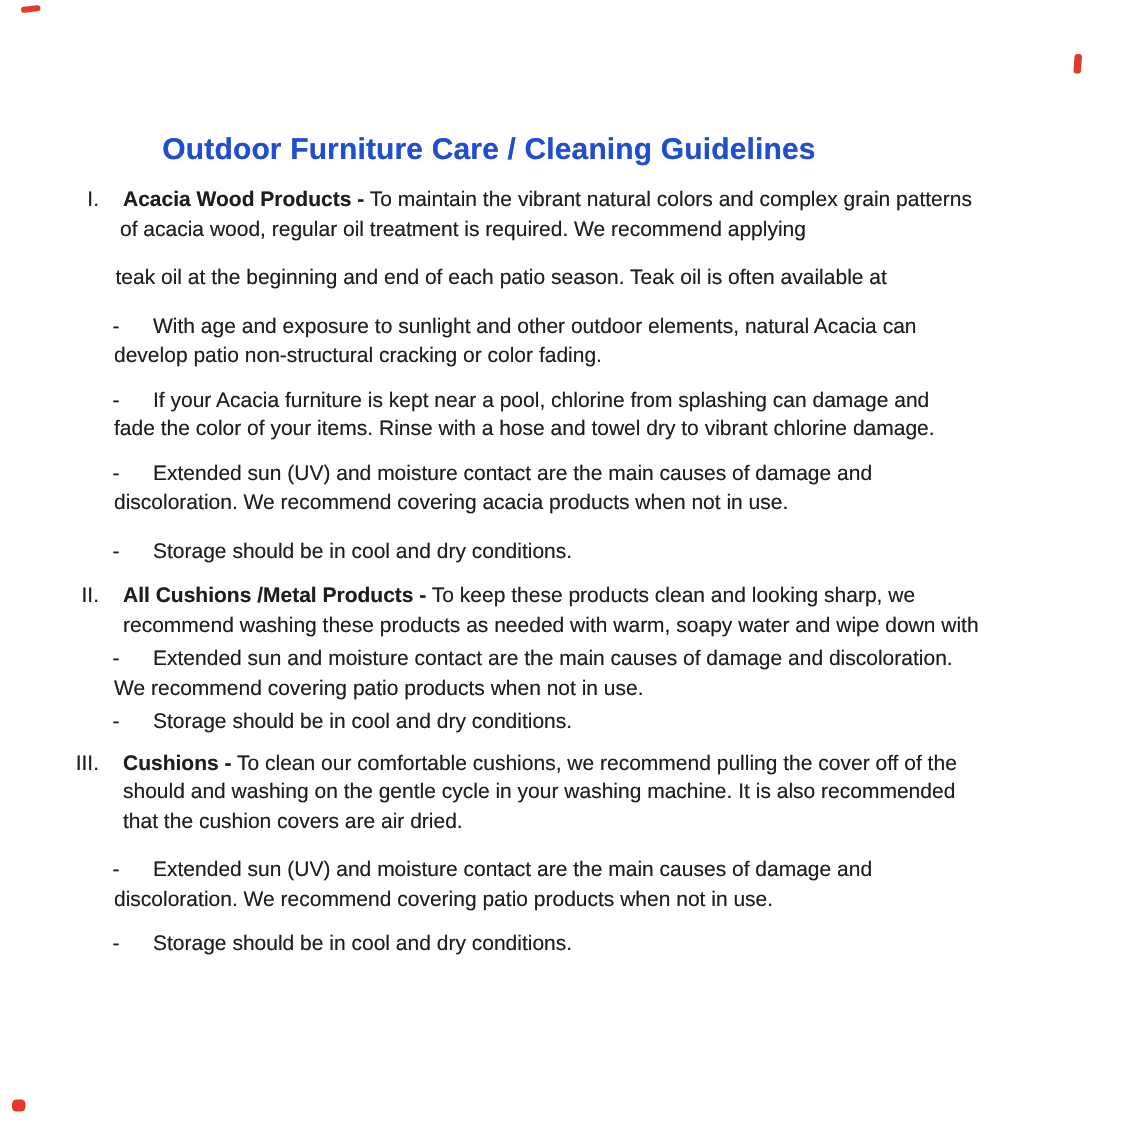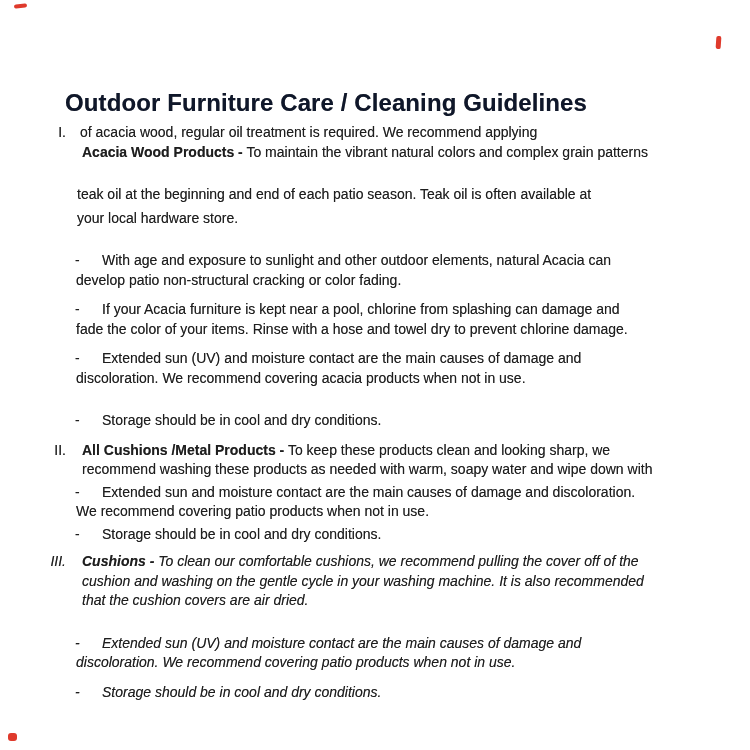--- a/index.html
+++ b/index.html
@@ -16,24 +16,24 @@
     font-family: "Liberation Sans", sans-serif;
     color: #1e1e1e;
     text-shadow: 0 0 0.4px rgba(30,30,30,0.55);
   }
   .title {
     position: absolute;
     top: 89px;
     left: 0;
     width: 652px;
     text-align: center;
-    font-size: 24px;
+    font-size: 20px;
     font-weight: bold;
     letter-spacing: 0.1px;
-    color: #0f172a;
+    color: #1d4ed8;
   }
   .content {
     position: absolute;
     top: 123px;
     left: 82px;
     width: 630px;
     font-size: 14px;
     line-height: 19.5px;
   }
   .section { position: relative; }
@@ -52,22 +52,22 @@
   .bullet { position: relative; margin-left: -6px; }
   .bullet .dash {
     position: absolute;
     left: -1px;
     top: 0;
   }
   .bullet .bl1 { padding-left: 26px; white-space: nowrap; }
   .bullet .bl2 { white-space: nowrap; }
   .mt3 { margin-top: 3px; }
   .mt4 { margin-top: 4px; }
-  .mt5 { margin-top: 23px; }
-  .mt8 { margin-top: 8px; font-style: italic; }
+  .mt5 { margin-top: 13px; }
+  .mt8 { margin-top: 8px; }
   .mt10 { margin-top: 10px; }
   .red-mark {
     position: absolute;
     background: #df3a2c;
     border-radius: 2px;
   }
   .mark-tl { left: 14px; top: 4px; width: 13px; height: 4px; transform: rotate(-6deg); }
   .mark-r  { left: 716px; top: 36px; width: 5px; height: 13px; transform: rotate(4deg); }
   .mark-bl { left: 8px; top: 733px; width: 9px; height: 8px; border-radius: 3px; }
 </style>
@@ -79,35 +79,34 @@
   <div class="red-mark mark-tl"></div>
   <div class="red-mark mark-r"></div>
   <div class="red-mark mark-bl"></div>
 
   <div class="title">Outdoor Furniture Care / Cleaning Guidelines</div>
 
   <div class="content">
 
     <div class="section">
       <span class="numeral">I.</span>
+      <div class="line"><span class="bold">Acacia Wood Products -</span><span> To maintain the vibrant natural colors and complex grain patterns</span></div>
       <div class="line hang1">of acacia wood, regular oil treatment is required. We recommend applying</div>
-      <div class="line"><span class="bold">Acacia Wood Products -</span><span> To maintain the vibrant natural colors and complex grain patterns</span></div>
       <div class="line para2 mt5">teak oil at the beginning and end of each patio season. Teak oil is often available at</div>
-      <div class="line para2 mt4">your local hardware store.</div>
 
       <div class="bullet mt5">
         <span class="dash">-</span>
         <div class="bl1">With age and exposure to sunlight and other outdoor elements, natural Acacia can</div>
         <div class="bl2">develop patio non-structural cracking or color fading.</div>
       </div>
 
       <div class="bullet mt10">
         <span class="dash">-</span>
         <div class="bl1">If your Acacia furniture is kept near a pool, chlorine from splashing can damage and</div>
-        <div class="bl2">fade the color of your items. Rinse with a hose and towel dry to prevent chlorine damage.</div>
+        <div class="bl2">fade the color of your items. Rinse with a hose and towel dry to vibrant chlorine damage.</div>
       </div>
 
       <div class="bullet mt10">
         <span class="dash">-</span>
         <div class="bl1">Extended sun (UV) and moisture contact are the main causes of damage and</div>
         <div class="bl2">discoloration. We recommend covering acacia products when not in use.</div>
       </div>
 
       <div class="bullet mt5">
         <span class="dash">-</span>
@@ -128,21 +127,21 @@
 
       <div class="bullet mt3">
         <span class="dash">-</span>
         <div class="bl1">Storage should be in cool and dry conditions.</div>
       </div>
     </div>
 
     <div class="section mt8">
       <span class="numeral">III.</span>
       <div class="line"><span class="bold">Cushions -</span><span> To clean our comfortable cushions, we recommend pulling the cover off of the</span></div>
-      <div class="line">cushion and washing on the gentle cycle in your washing machine. It is also recommended</div>
+      <div class="line">should and washing on the gentle cycle in your washing machine. It is also recommended</div>
       <div class="line">that the cushion covers are air dried.</div>
 
       <div class="bullet mt5">
         <span class="dash">-</span>
         <div class="bl1">Extended sun (UV) and moisture contact are the main causes of damage and</div>
         <div class="bl2">discoloration. We recommend covering patio products when not in use.</div>
       </div>
 
       <div class="bullet mt10">
         <span class="dash">-</span>

